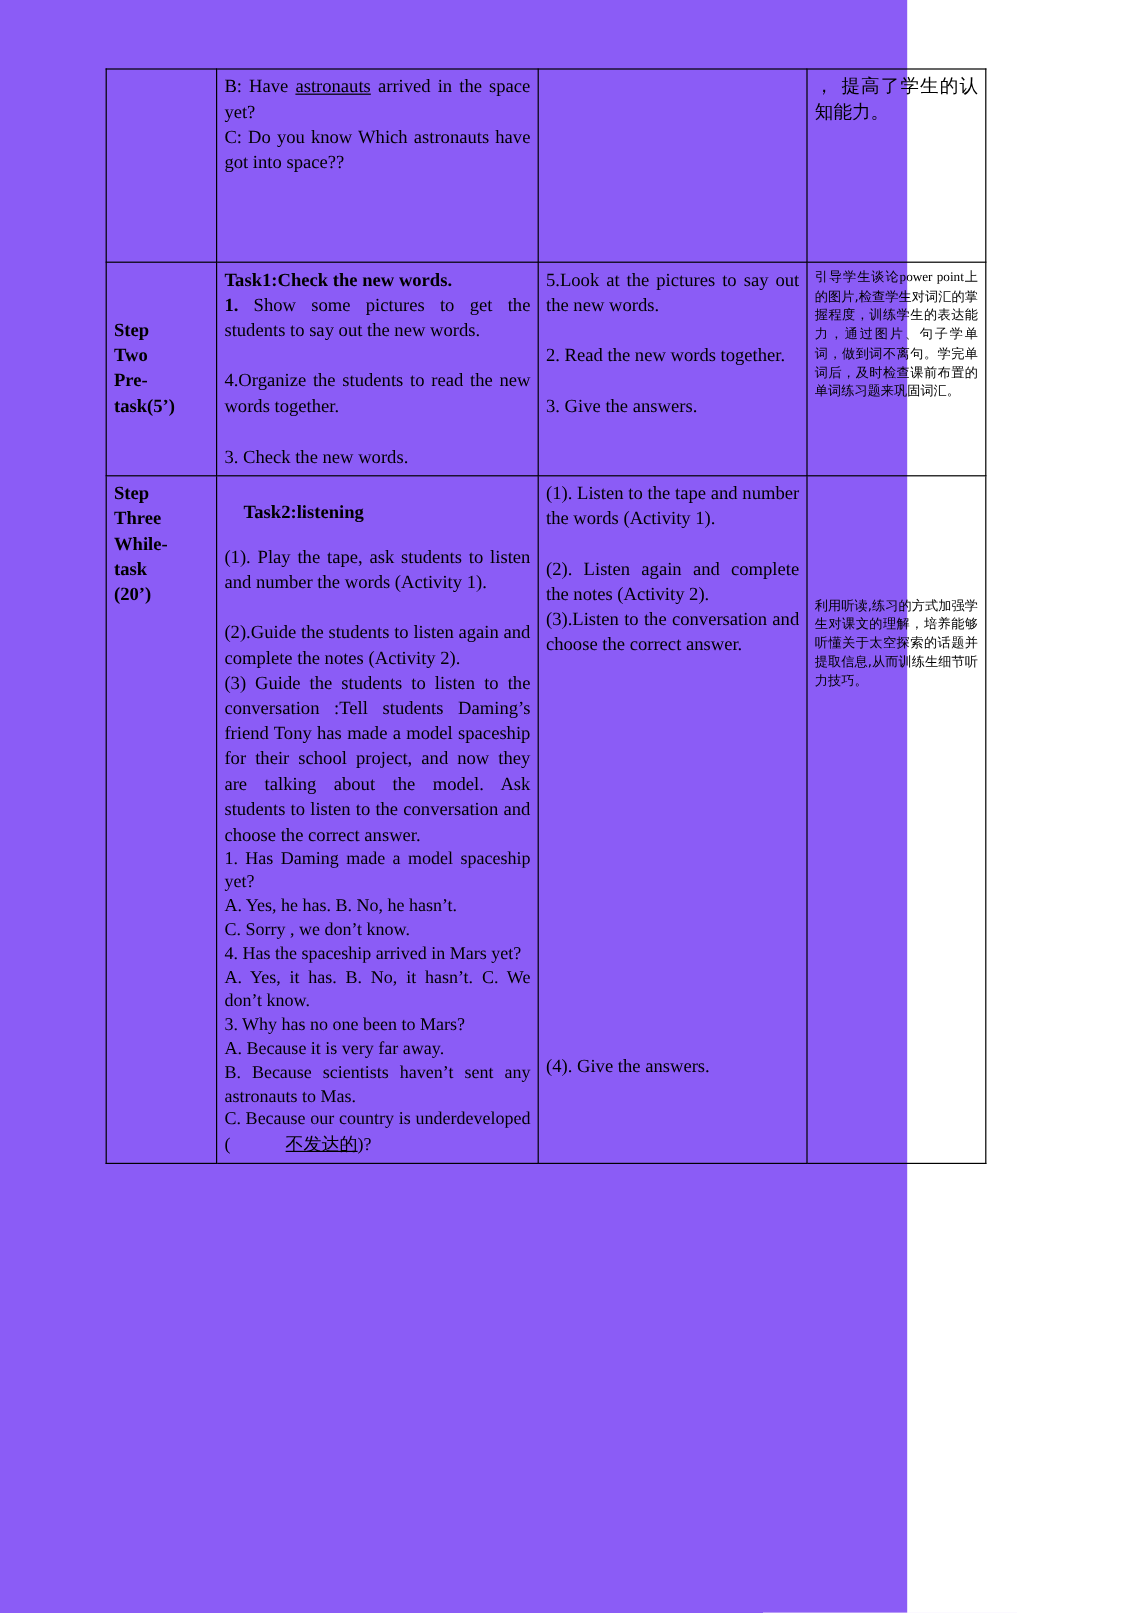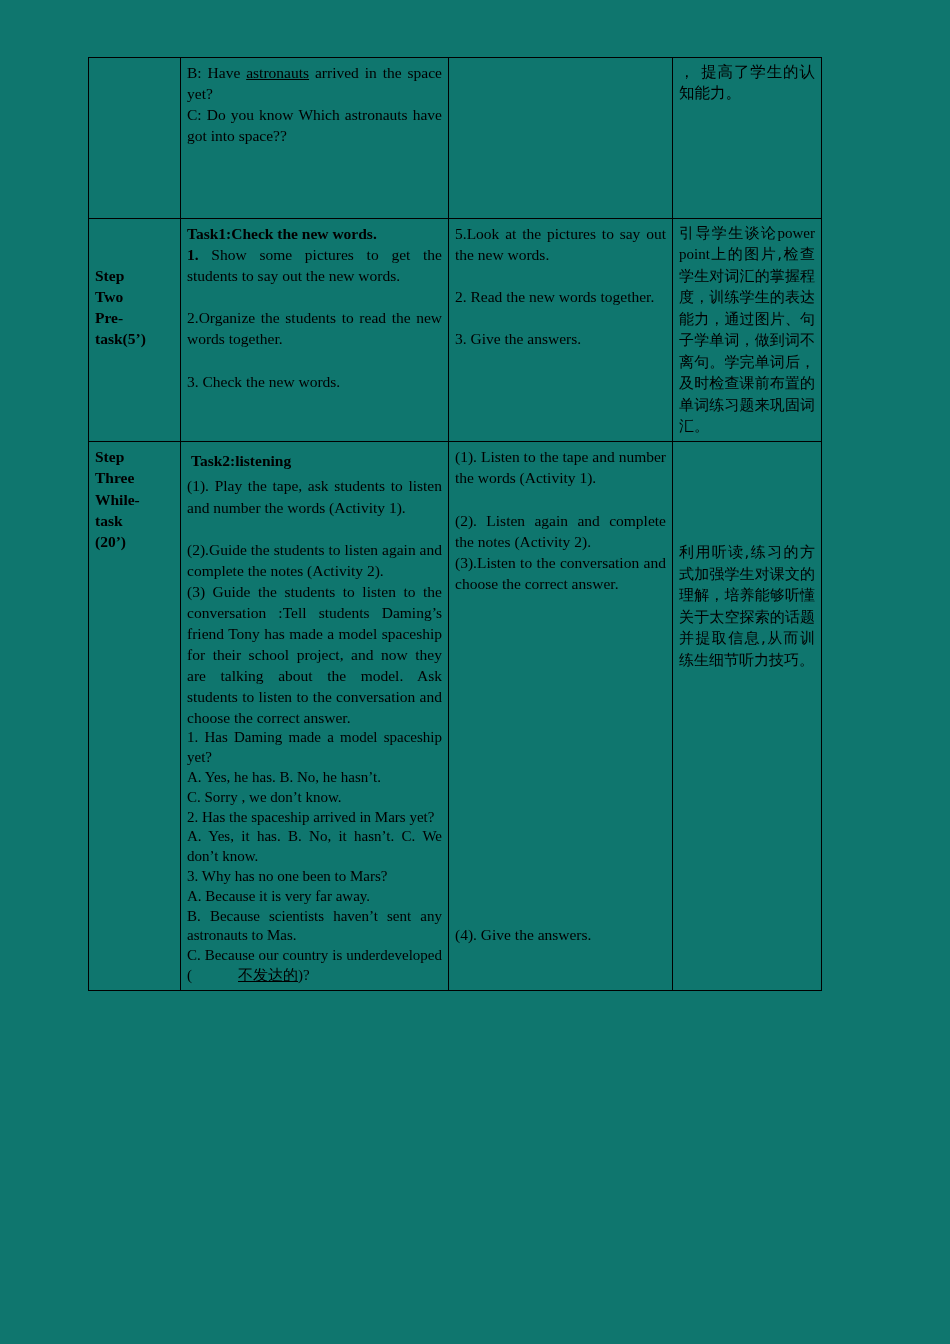--- a/index.html
+++ b/index.html
@@ -10,23 +10,23 @@
   body {
     width: 950px;
     height: 1344px;
     font-family: "Liberation Serif", "DejaVu Serif", serif;
     color: #000000;
     overflow: hidden;
   }
 
   .page {
     position: relative;
-    width: 950px;
+    width: 756px;
     height: 1344px;
-    background: #0f766e;
+    background: #8b5cf6;
   }
 
   table.lesson-table {
     position: absolute;
     left: 88px;
     top: 57px;
     width: 733px;
     border-collapse: collapse;
     table-layout: fixed;
   }
@@ -54,30 +54,30 @@
   }
   .cell-step .step-line { display: block; white-space: nowrap; }
 
   .just {
     text-align: justify;
     text-justify: inter-word;
     margin: 0;
   }
   .just-last { text-align: left; margin: 0; }
 
-  .bold-head { font-weight: bold; margin: 4px; }
+  .bold-head { font-weight: bold; margin: 16px; }
   .bold-inline { font-weight: bold; }
 
   .blank-line { display: block; height: 1.36em; }
 
   .u { text-decoration: underline; }
 
   .cn {
     font-family: "DejaVu Sans", "Liberation Sans", sans-serif;
-    font-size: 15px;
+    font-size: 11px;
     line-height: 1.43;
     text-align: justify;
     margin: 0;
   }
   .cn-inline-en {
     font-family: "Liberation Serif", serif;
   }
 
   .note-mid { padding-top: 96px; }
 
@@ -115,21 +115,21 @@
           <span class="blank-line"></span>
           <span class="step-line">Step</span>
           <span class="step-line">Two</span>
           <span class="step-line">Pre-</span>
           <span class="step-line">task(5’)</span>
         </td>
         <td class="row2-teach">
           <p class="bold-head">Task1:Check the new words.</p>
           <p class="just"><span class="bold-inline">1.</span><span> Show some pictures to get the students to say out the new words.</span></p>
           <span class="blank-line"></span>
-          <p class="just">2.Organize the students to read the new words together.</p>
+          <p class="just">4.Organize the students to read the new words together.</p>
           <span class="blank-line"></span>
           <p class="just-last">3. Check the new words.</p>
         </td>
         <td>
           <p class="just">5.Look at the pictures to say out the  new words.</p>
           <span class="blank-line"></span>
           <p class="just">2.  Read  the  new  words together.</p>
           <span class="blank-line"></span>
           <p class="just-last">3. Give the answers.</p>
         </td>
@@ -148,21 +148,21 @@
         </td>
         <td>
           <p class="bold-head">Task2:listening</p>
           <p class="just">(1). Play the tape, ask students to listen and number the words (Activity 1).</p>
           <span class="blank-line"></span>
           <p class="just">(2).Guide the students to listen again and complete the notes (Activity 2).</p>
           <p class="just">(3) Guide the students to listen to the conversation :Tell students Daming’s friend Tony has made a model spaceship for their school project, and now they are talking about the model. Ask students to listen to the conversation and choose the correct answer.</p>
           <p class="just small-lines">1.  Has  Daming  made  a  model spaceship yet?</p>
           <p class="just-last small-lines">A. Yes, he has.    B. No, he hasn’t.</p>
           <p class="just-last small-lines">C. Sorry , we don’t know.</p>
-          <p class="just small-lines">2. Has the spaceship arrived in Mars yet?</p>
+          <p class="just small-lines">4. Has the spaceship arrived in Mars yet?</p>
           <p class="just small-lines">A. Yes, it has.  B. No, it hasn’t.    C. We don’t know.</p>
           <p class="just-last small-lines">3. Why has no one been to Mars?</p>
           <p class="just-last small-lines">A. Because it is very far away.</p>
           <p class="just small-lines">B.  Because  scientists  haven’t  sent any astronauts to Mas.</p>
           <p class="just small-lines"><span>C.    Because    our    country    is underdeveloped (</span><span class="u" style="font-family:'DejaVu Sans',sans-serif;margin-left:46px;">不发达的</span><span>)?</span></p>
         </td>
         <td>
           <p class="just"> (1). Listen to the tape and number the words (Activity 1).</p>
           <span class="blank-line"></span>
           <p class="just">(2).  Listen  again  and complete  the  notes (Activity 2).</p>

